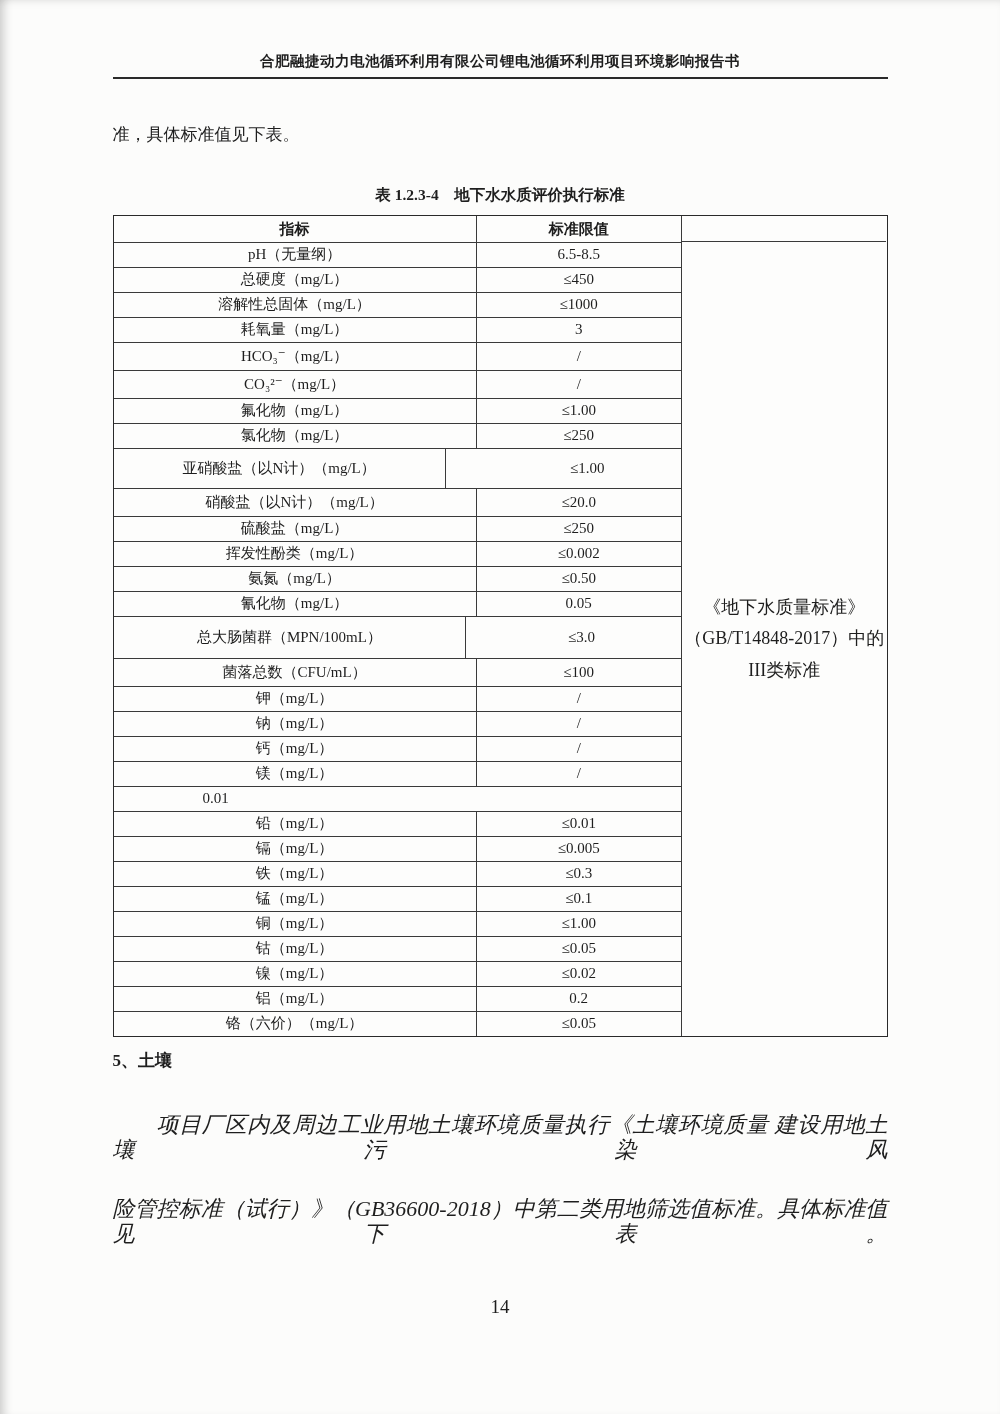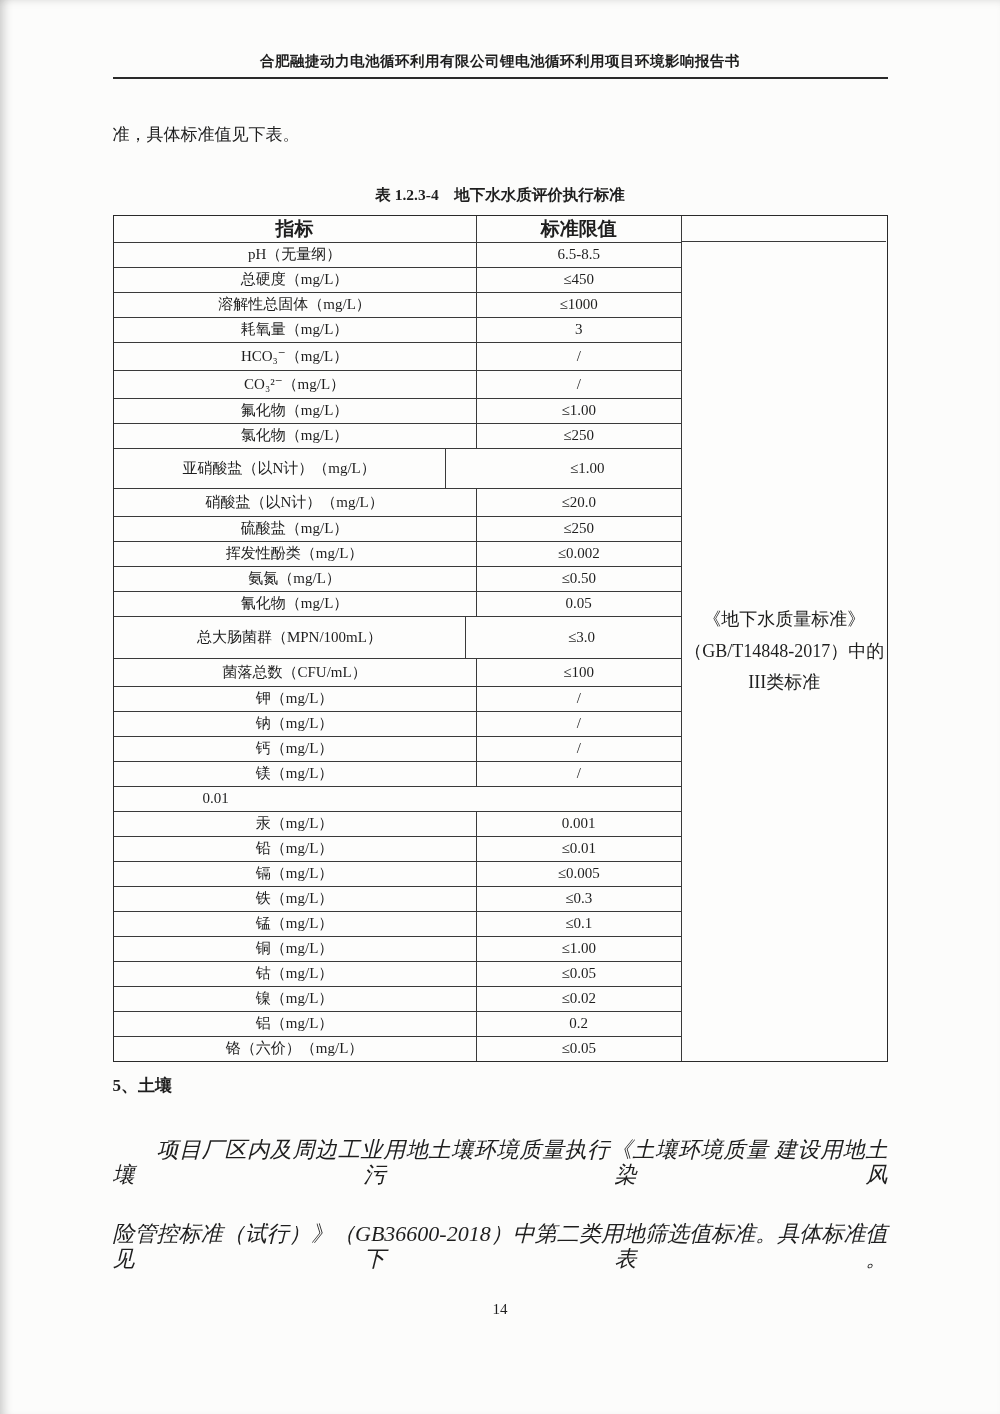--- a/index.html
+++ b/index.html
@@ -39,21 +39,21 @@
   .gw-table {
     display: flex;
     margin-top: 9px;
     border: 1.6px solid #2a2a2a;
     background: #fdfdfc;
   }
   .t-left { width: 73.4%; display: flex; flex-direction: column; }
   .t-header-row { display: flex; height: 26px; }
   .t-h {
     display: flex; align-items: center; justify-content: center;
-    font-size: 19px; font-weight: bold;
+    font-size: 15px; font-weight: bold;
   }
   .c1 { width: 64%; border-right: 1px solid #3a3a3a; }
   .c2 { width: 36%; }
   .trow { display: flex; height: 25px; border-top: 1px solid #3a3a3a; }
   .tcell {
     display: flex; align-items: center; justify-content: center;
     font-size: 15px; line-height: 1.15; text-align: center; padding: 0 4px;
   }
   .t-right {
     width: 26.6%;
@@ -74,21 +74,21 @@
     margin: 0; font-size: 22px; line-height: 1.15;
     text-align: justify; text-align-last: justify; font-style: italic;
   }
   .para.l1 { margin-top: 40px; text-indent: 2em; }
   .para.l2 { margin-top: 33px; }
   .page-footer {
     position: absolute;
     bottom: 96px; left: 0;
     width: 100%;
     text-align: center;
-    font-size: 15px;
+    font-size: 19px;
   }
 </style>
 </head>
 <body>
 
 <div class="page">
 
   <div class="doc-header">
     <div class="doc-header-title">合肥融捷动力电池循环利用有限公司锂电池循环利用项目环境影响报告书</div>
     <div class="doc-header-rule"></div>
@@ -204,24 +204,20 @@
 
   <div class="trow">
     <div class="tcell c1">镁（mg/L）</div>
     <div class="tcell c2">/</div>
   </div>
 
   <div class="trow">
     <div class="tcell c2">0.01</div>
   </div>
 
-  <div class="trow">
-    <div class="tcell c1">汞（mg/L）</div>
-    <div class="tcell c2">0.001</div>
-  </div>
 
   <div class="trow">
     <div class="tcell c1">铅（mg/L）</div>
     <div class="tcell c2">≤0.01</div>
   </div>
 
   <div class="trow">
     <div class="tcell c1">镉（mg/L）</div>
     <div class="tcell c2">≤0.005</div>
   </div>

